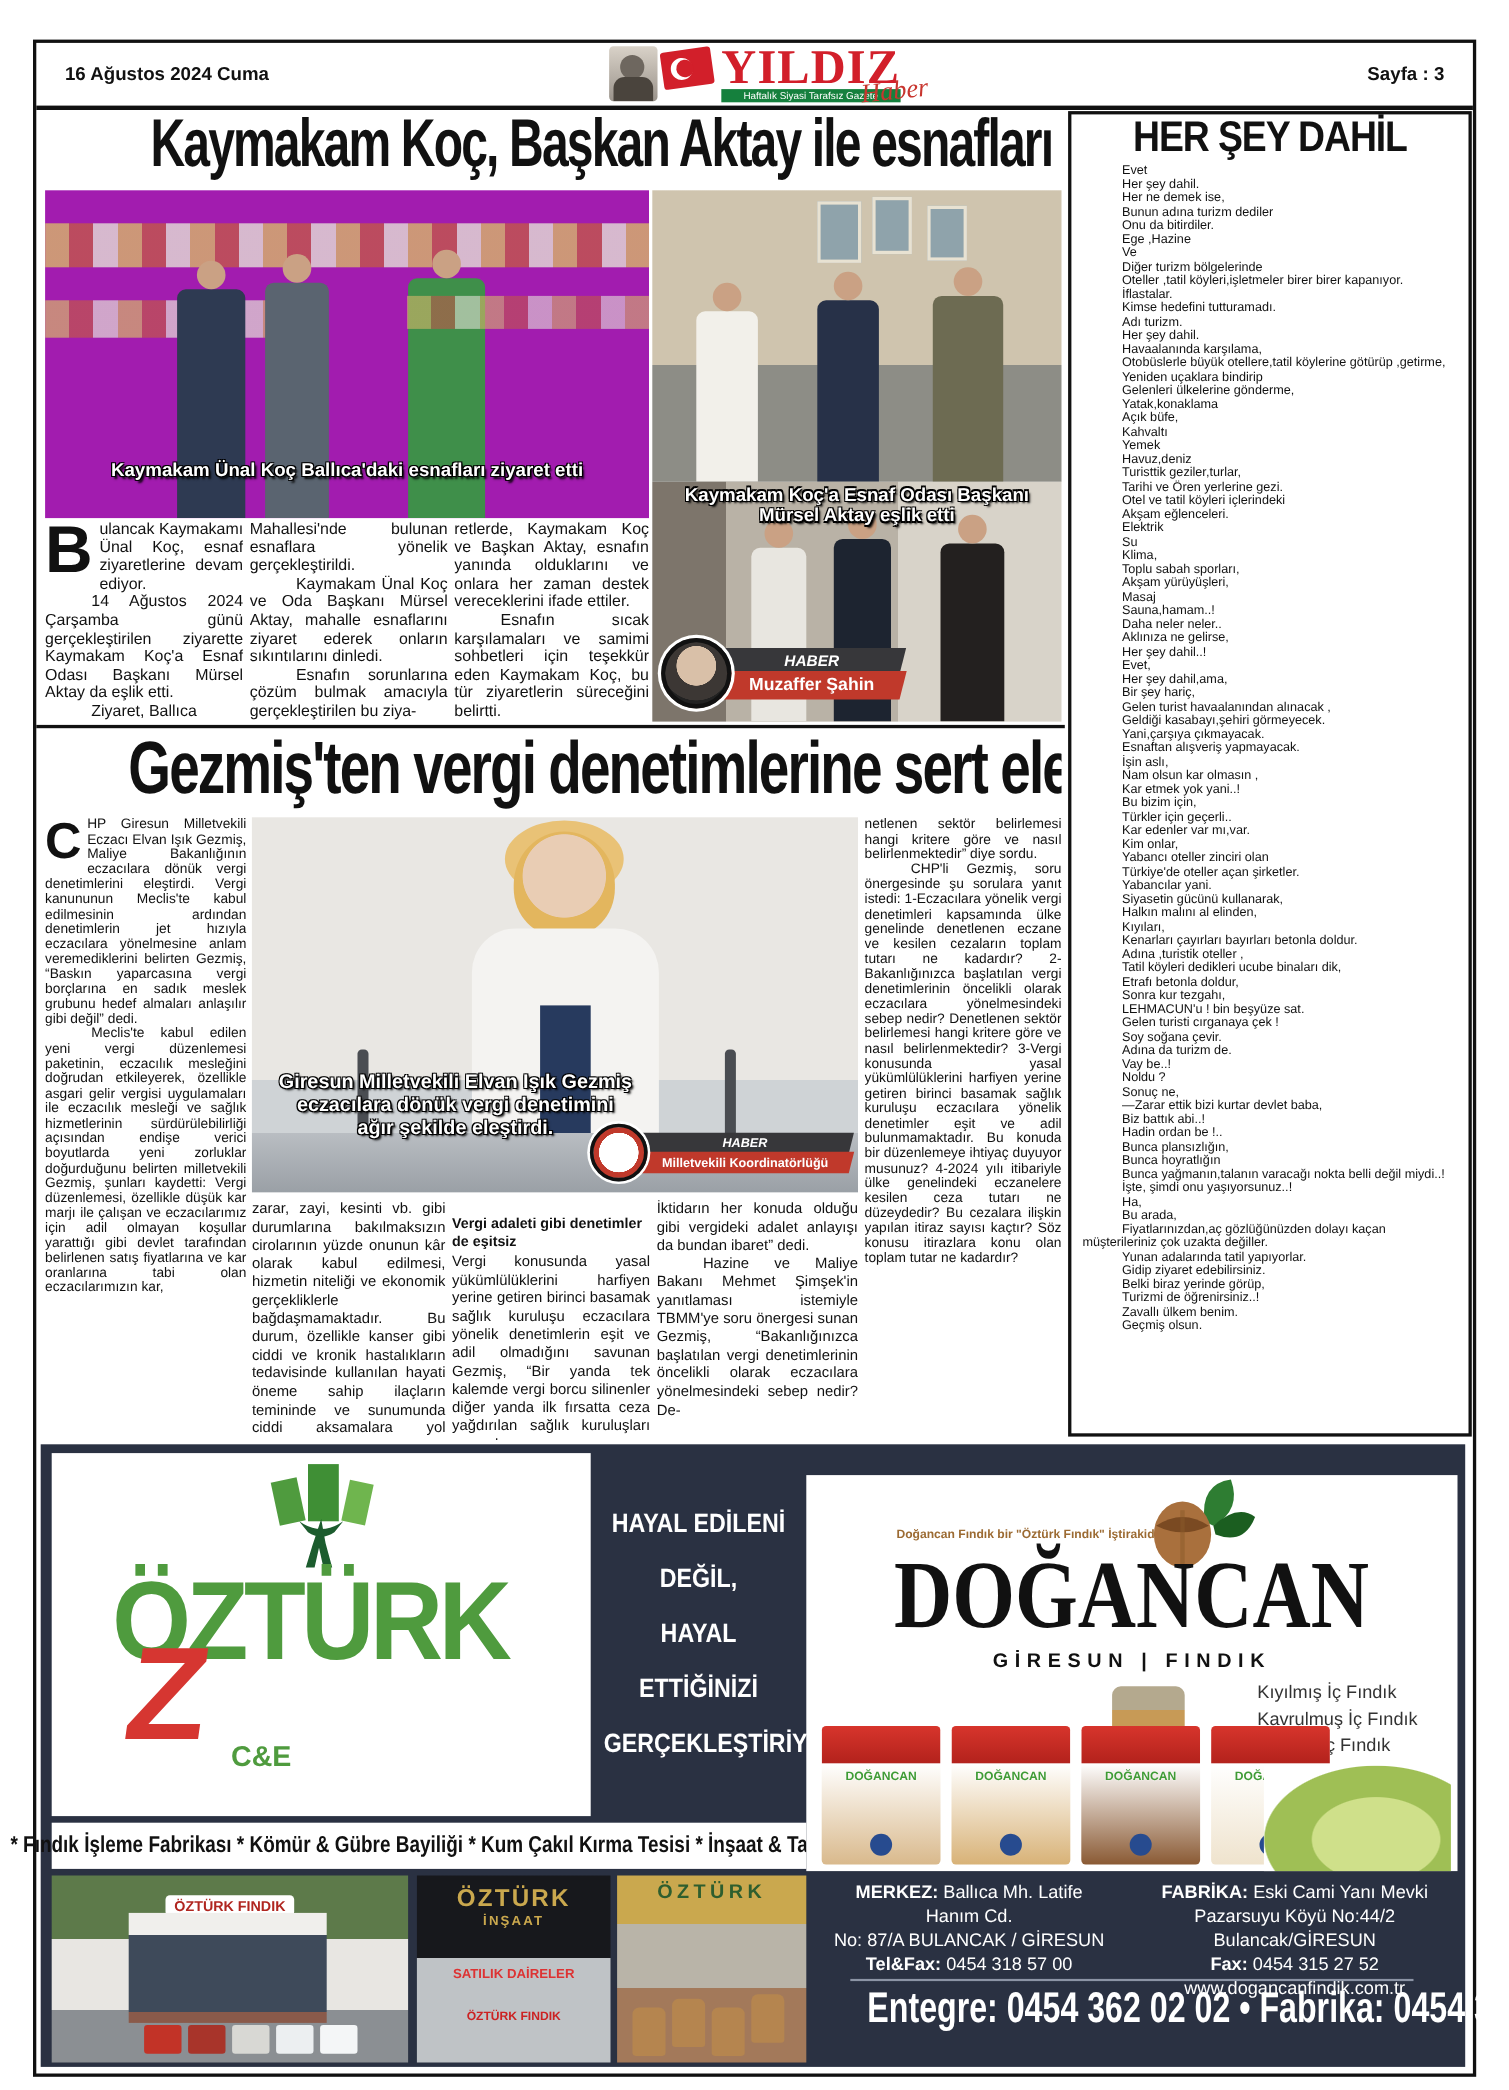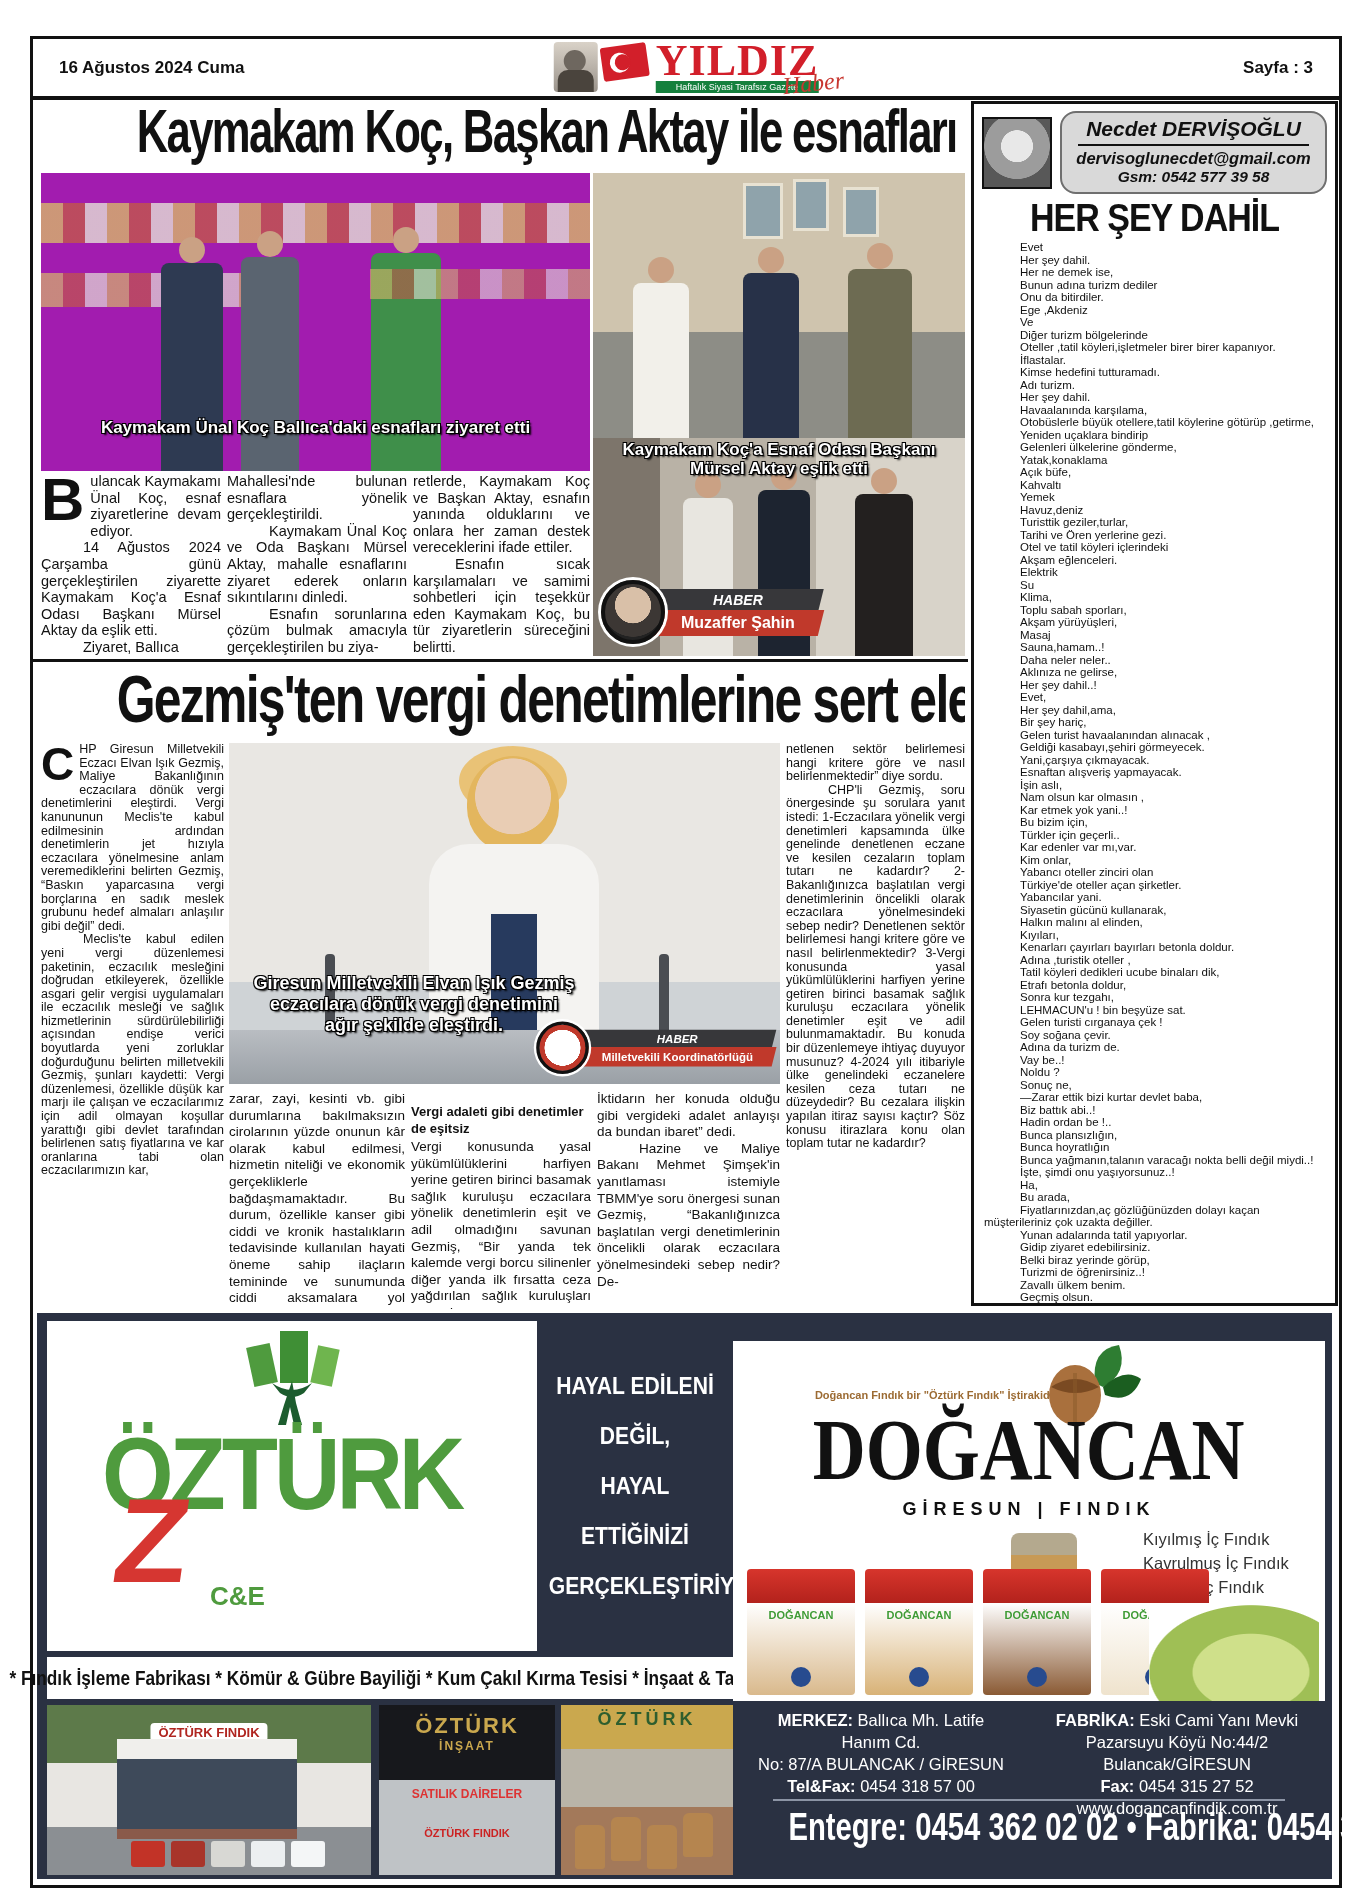--- a/index.html
+++ b/index.html
@@ -252,36 +252,28 @@
       </div>
   </div>
   <div class="col a2s" style="left:753px;top:704px;width:179px;height:566px;">
     <div>
         <p class="lead">netlenen sektör belirlemesi hangi kritere göre ve nasıl belirlenmektedir” diye sordu.</p>
         <p>CHP'li Gezmiş, soru önergesinde şu sorulara yanıt istedi: 1-Eczacılara yönelik vergi denetimleri kapsamında ülke genelinde denetlenen eczane ve kesilen cezaların toplam tutarı ne kadardır? 2-Bakanlığınızca başlatılan vergi denetimlerinin öncelikli olarak eczacılara yönelmesindeki sebep nedir? Denetlenen sektör belirlemesi hangi kritere göre ve nasıl belirlenmektedir? 3-Vergi konusunda yasal yükümlülüklerini harfiyen yerine getiren birinci basamak sağlık kuruluşu eczacılara yönelik denetimler eşit ve adil bulunmamaktadır. Bu konuda bir düzenlemeye ihtiyaç duyuyor musunuz? 4-2024 yılı itibariyle ülke genelindeki eczanelere kesilen ceza tutarı ne düzeydedir? Bu cezalara ilişkin yapılan itiraz sayısı kaçtır? Söz konusu itirazlara konu olan toplam tutar ne kadardır?</p>
       </div>
   </div>
 
   <div class="colbox">
-    <div class="author">
-      <div class="author-photo"></div>
-      <div class="author-card">
-        <div class="author-name">Necdet DERVİŞOĞLU</div>
-        <div class="author-mail">dervisoglunecdet@gmail.com</div>
-        <div class="author-gsm">Gsm: 0542 577 39 58</div>
-      </div>
-    </div>
     <div class="col-title"><span>HER ŞEY DAHİL</span></div>
     <div class="poem">
         <p>Evet</p>
         <p>Her şey dahil.</p>
         <p>Her ne demek ise,</p>
         <p>Bunun adına turizm dediler</p>
         <p>Onu da bitirdiler.</p>
-        <p>Ege ,Akdeniz</p>
+        <p>Ege ,Hazine</p>
         <p>Ve</p>
         <p>Diğer turizm bölgelerinde</p>
         <p>Oteller ,tatil köyleri,işletmeler birer birer kapanıyor.</p>
         <p>İflastalar.</p>
         <p>Kimse hedefini tutturamadı.</p>
         <p>Adı turizm.</p>
         <p>Her şey dahil.</p>
         <p>Havaalanında karşılama,</p>
         <p>Otobüslerle büyük otellere,tatil köylerine götürüp ,getirme,</p>
         <p>Yeniden uçaklara bindirip</p>

